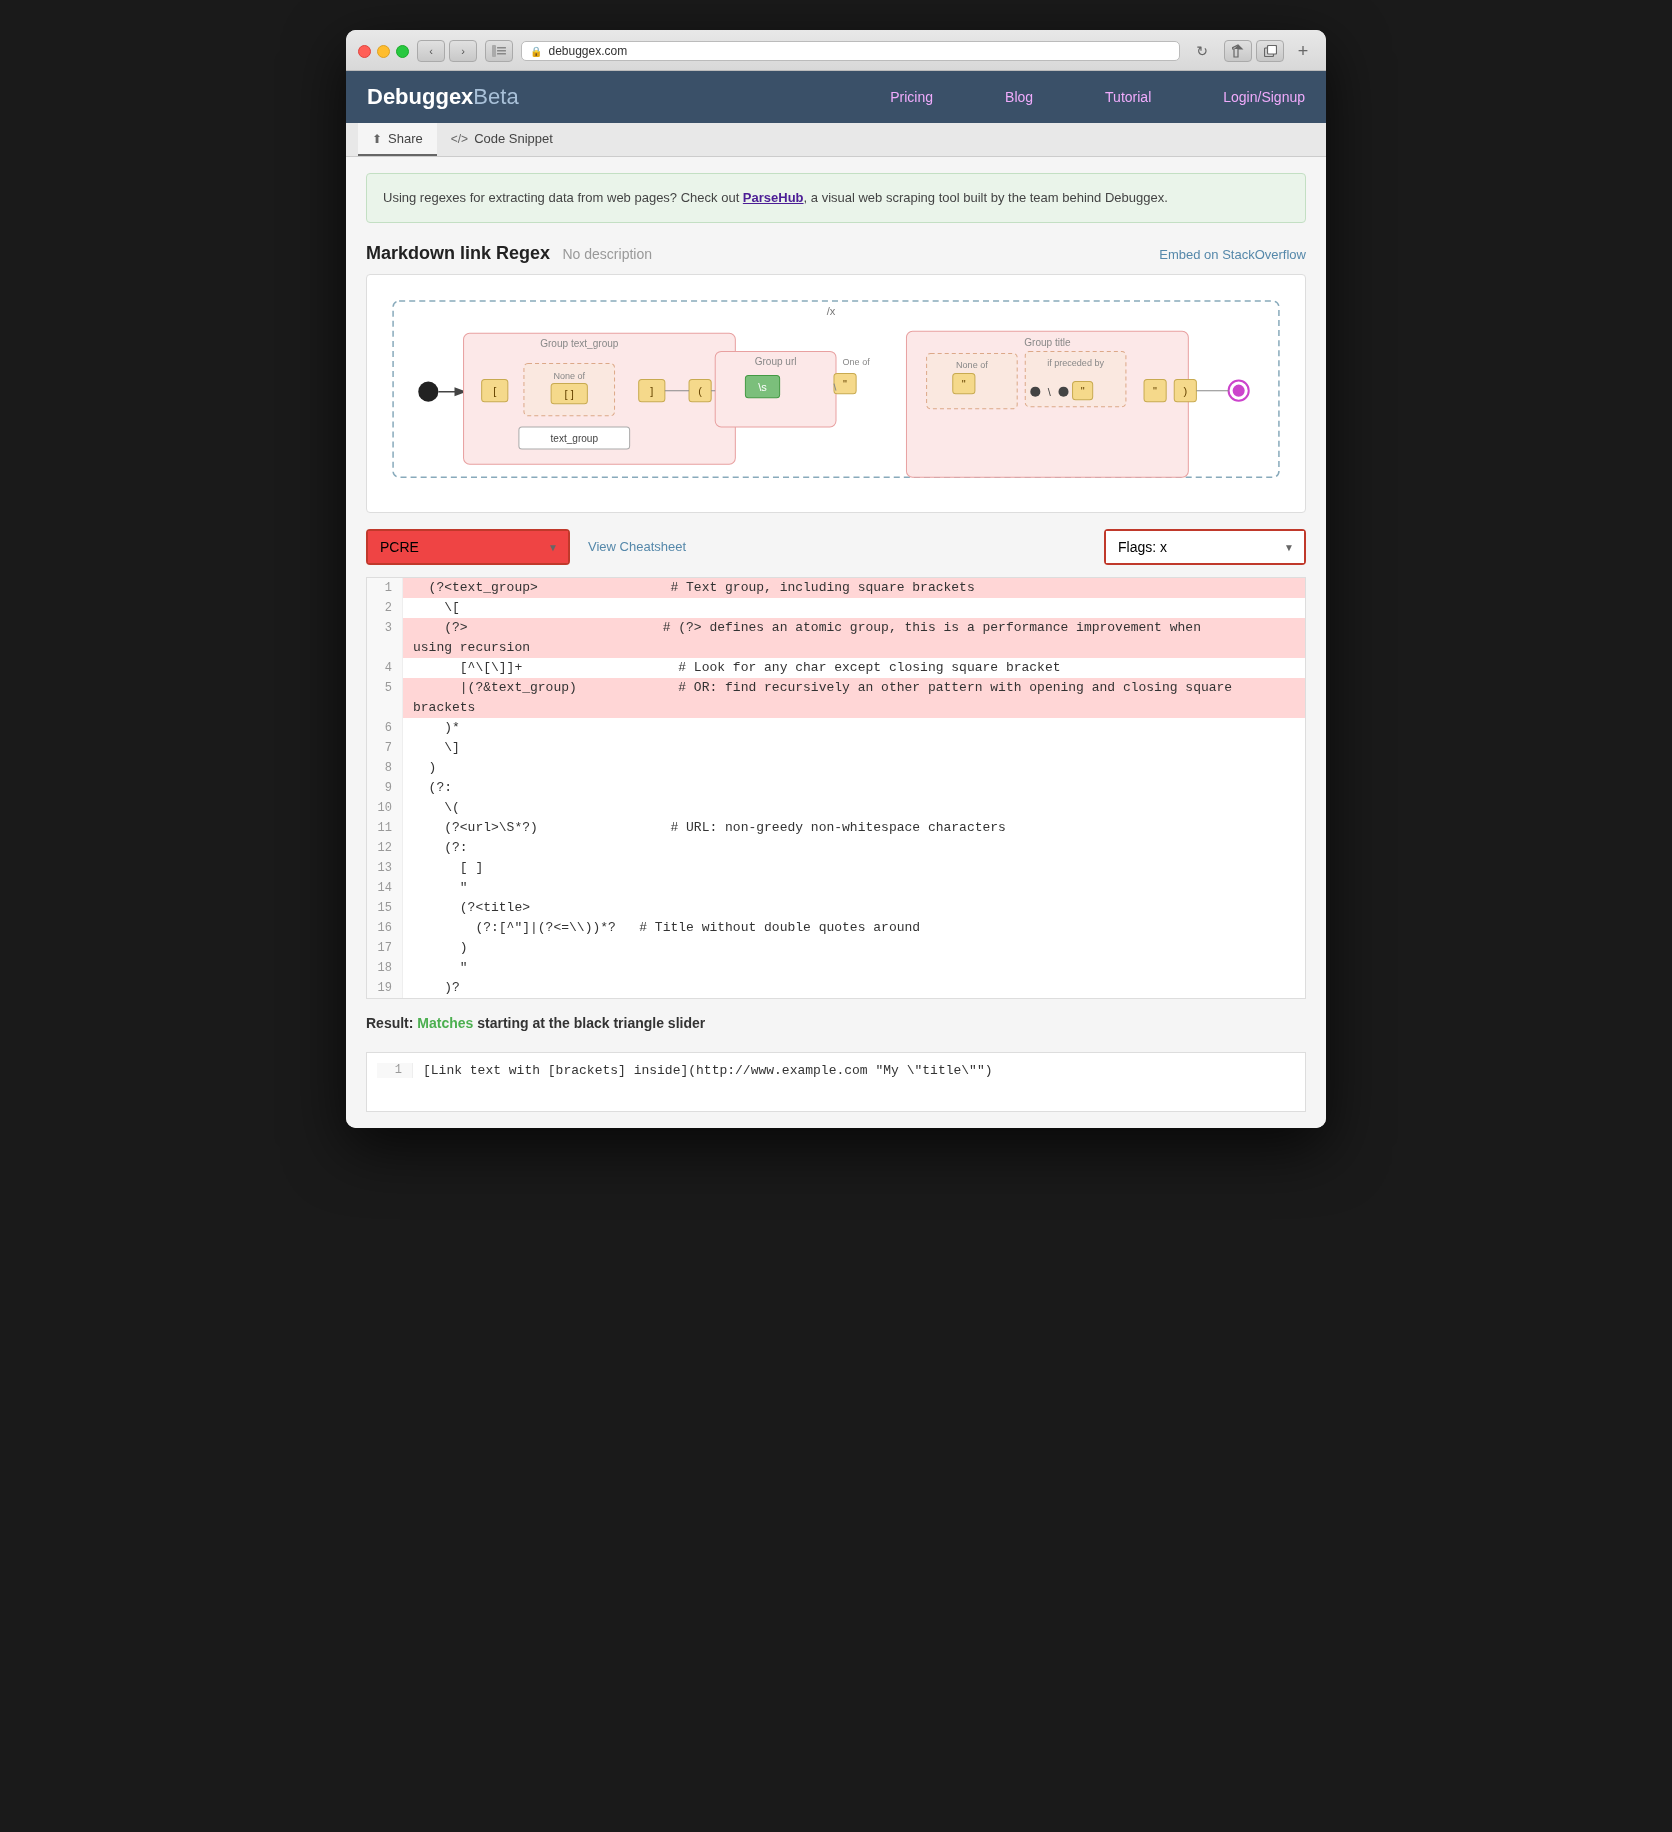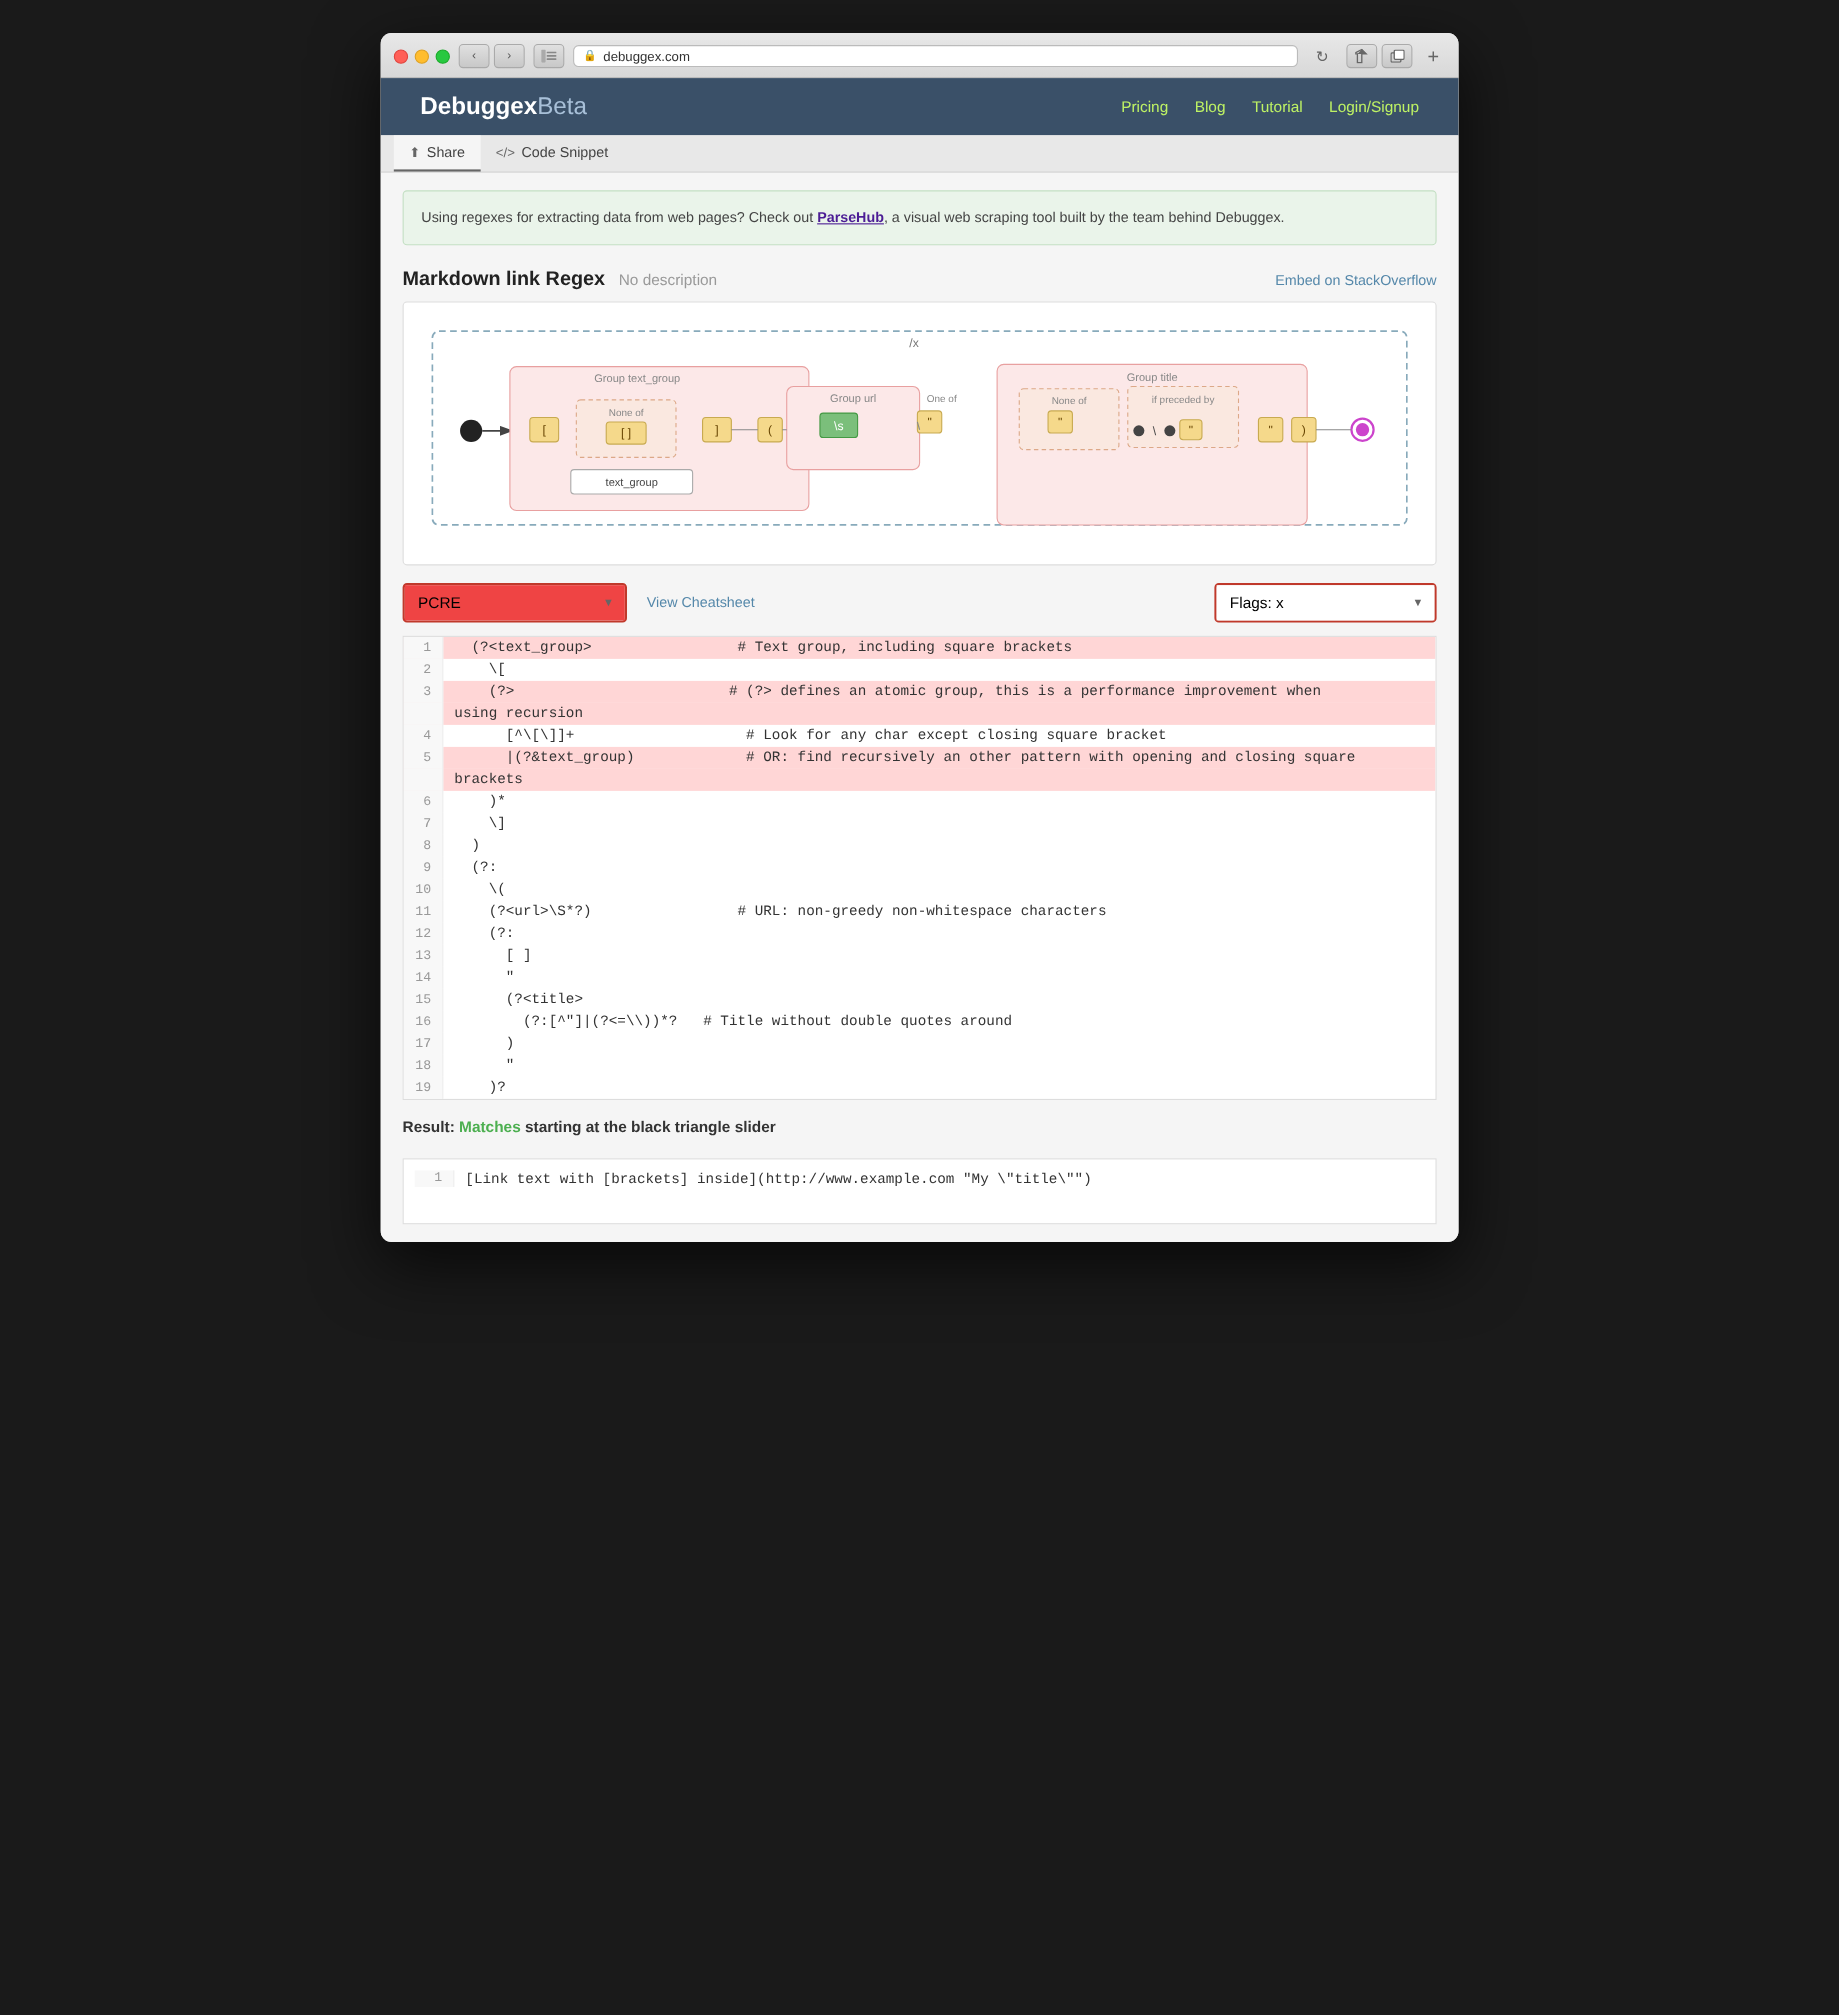--- a/index.html
+++ b/index.html
@@ -116,41 +116,42 @@
       align-items: center;
       justify-content: center;
       cursor: pointer;
       color: #666;
       font-size: 18px;
       font-weight: 300;
     }
     
     .app-navbar {
       background: #3a5068;
-      padding: 0 36px;
+      padding: 0 21px;
       display: flex;
       align-items: center;
       justify-content: space-between;
       height: 52px;
     }
     .app-logo {
       color: white;
       font-size: 22px;
       font-weight: 600;
     }
     .app-logo span { color: #a8c0d8; font-weight: 300; }
     .app-nav-links {
       display: flex;
       gap: 24px;
     }
     .app-nav-link {
-      color: #bef264;
+      color: #f0abfc;
       font-size: 14px;
       cursor: pointer;
       text-decoration: none;
+      margin-left: 48px;
     }
     
     .toolbar {
       background: #e8e8e8;
       border-bottom: 1px solid #ccc;
       display: flex;
       gap: 0;
       padding: 0 12px;
     }
     .toolbar-tab {

